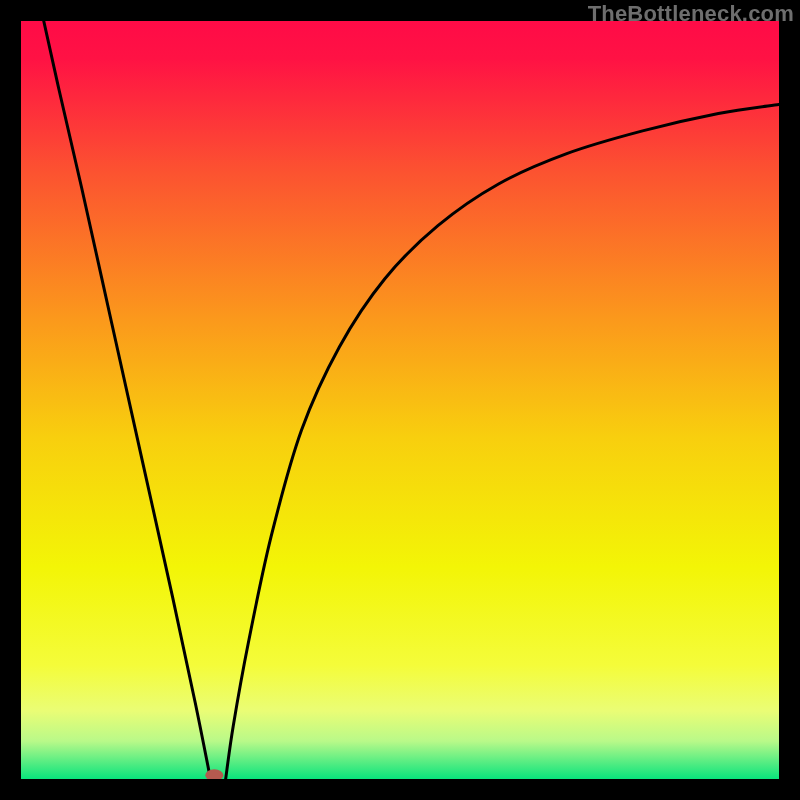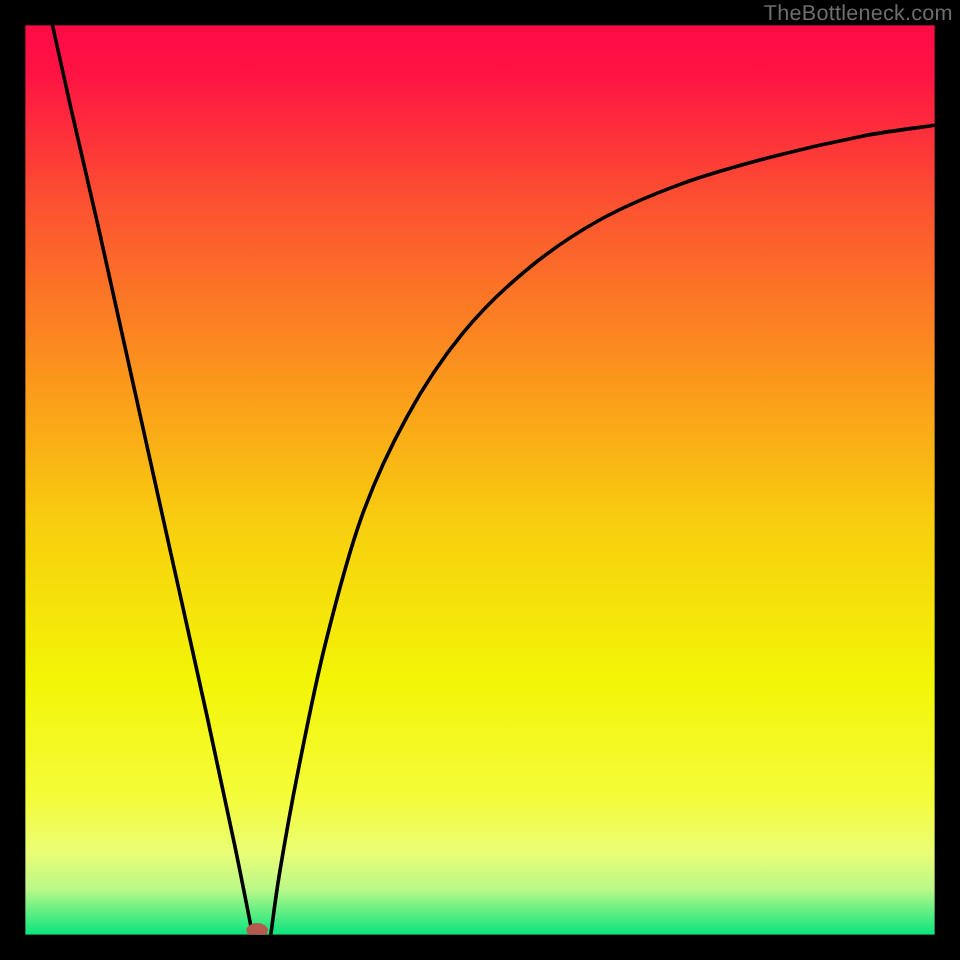--- a/index.html
+++ b/index.html
@@ -25,23 +25,23 @@
     top: 0;
     width: 758px;
     height: 758px;
     display: block;
   }
   .watermark {
     position: absolute;
     top: 1px;
     right: 6px;
     color: #6e6e6e;
-    font-size: 18px;
+    font-size: 22px;
     letter-spacing: 0.2px;
-    font-weight: 400;
+    font-weight: 700;
     user-select: none;
   }
 </style>
 </head>
 <body>
 
 <div class="frame">
   <svg class="plot" viewBox="0 0 758 758" preserveAspectRatio="none">
     <defs>
       <linearGradient id="bg" x1="0" y1="0" x2="0" y2="1">

